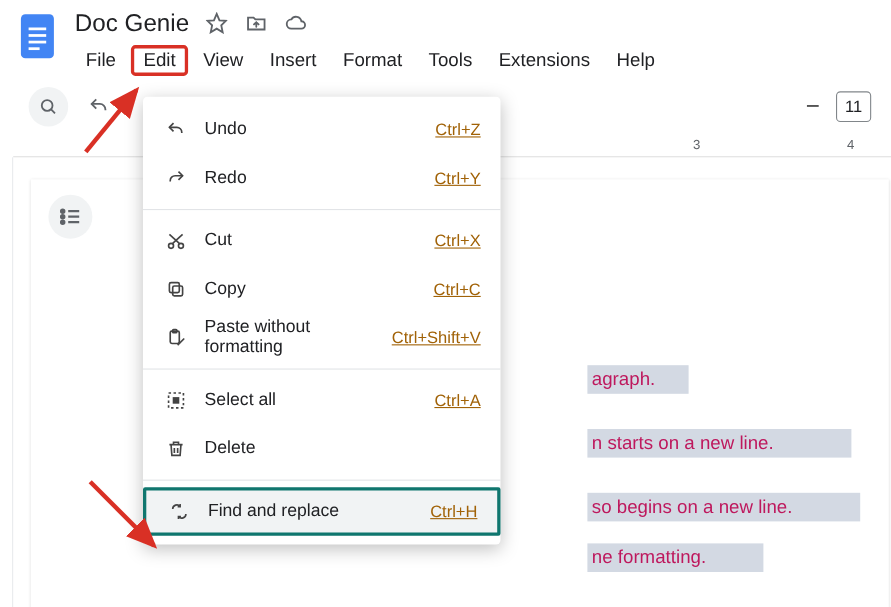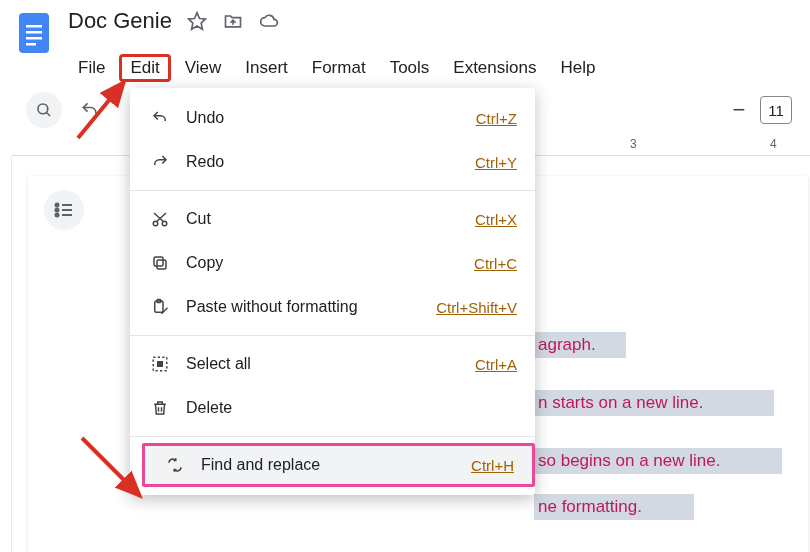--- a/index.html
+++ b/index.html
@@ -6,21 +6,21 @@
   body { width: 810px; height: 552px; background: #fff; overflow: hidden; position: relative; color:#202124; }
 
   
   .header { display:flex; align-items:flex-start; padding:8px 10px 0 14px; }
   .doclogo { width:40px; height:50px; display:flex; align-items:center; justify-content:center; margin-right:14px;}
   .doclogo svg { width:34px; height:44px; }
   .titleblock { display:flex; flex-direction:column; }
   .titlerow { display:flex; align-items:center; gap:14px; }
   .doctitle { font-size:22px; color:#202124; }
   .ticon { color:#5f6368; display:inline-flex; align-items:center; justify-content:center; width:22px; height:22px;}
-  .menubar { display:flex; gap:4px; margin-top:20px; }
+  .menubar { display:flex; gap:4px; margin-top:7px; }
   .menubar .mitem { font-size:17px; color:#202124; padding:4px 10px; border-radius:4px; cursor:pointer;}
   .menubar .mitem.active { border:3px solid #d93025; padding:1px 8px; }
 
   
   .toolbar { display:flex; align-items:center; gap:10px; padding:10px 18px 8px 26px; }
   .tbtn { width:36px; height:36px; border-radius:18px; display:flex; align-items:center; justify-content:center; color:#444;}
   .search { background:#f1f3f4; }
   .spacer { flex:1; }
   .font-select { display:flex; align-items:center; gap:28px; background:#fff; padding:6px 12px; border-radius:4px; font-size:17px; color:#202124;}
   .sizebox { display:flex; align-items:center; gap:8px;}
@@ -38,28 +38,28 @@
   .outline-btn { position:absolute; left:44px; top:34px; width:40px; height:40px; border-radius:20px; background:#f1f3f4; display:flex; align-items:center; justify-content:center;}
 
   
   .sel { position:absolute; background:#d3d9e3; height:26px; display:flex; align-items:center; padding:0 4px; font-size:17px; color:#be185d; white-space:nowrap; font-family: Arial, sans-serif;}
   .sel1 { left:534px; top:332px; width:92px;}
   .sel2 { left:534px; top:390px; width:240px;}
   .sel3 { left:534px; top:448px; width:248px;}
   .sel4 { left:534px; top:494px; width:160px;}
 
   
-  .menu { position:absolute; left:130px; top:88px; width:405px; background:#fff; border-radius:4px; box-shadow:0 4px 16px rgba(0,0,0,.25); padding:8px 0;}
+  .menu { position:absolute; left:130px; top:88px; width:325px; background:#fff; border-radius:4px; box-shadow:0 4px 16px rgba(0,0,0,.25); padding:8px 0;}
   .mi { display:flex; align-items:center; height:44px; padding:0 18px; cursor:pointer; position:relative;}
   .mi:hover, .mi.hover { background:#f1f3f4;}
   .mi .icon { width:24px; display:flex; justify-content:center; color:#444;}
   .mi .label { flex:1; font-size:16px; color:#202124; margin-left:14px;}
   .mi .short { font-size:15px; color:#a16207;text-decoration:underline;}
   .sep { height:1px; background:#e2e4e7; margin:6px 0;}
-  .hlbox { border:3px solid #ec4899; border-radius:2px;margin-left:12px;}
+  .hlbox { border:3px solid #0f766e; border-radius:2px;}
 
   
   .arrow { position:absolute; pointer-events:none; }
 </style>
 </head>
 <body>
 
 <div class="header">
   <div class="doclogo">
     <svg viewBox="0 0 34 44">

